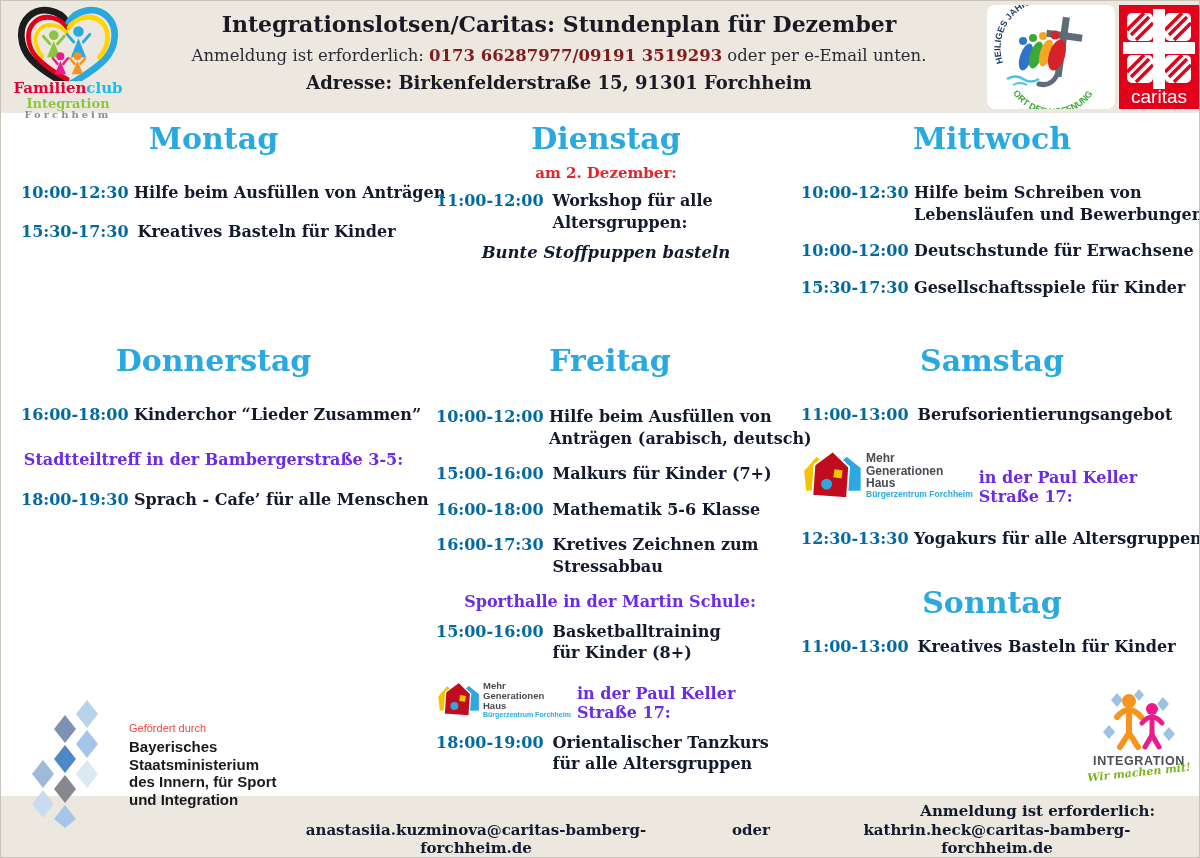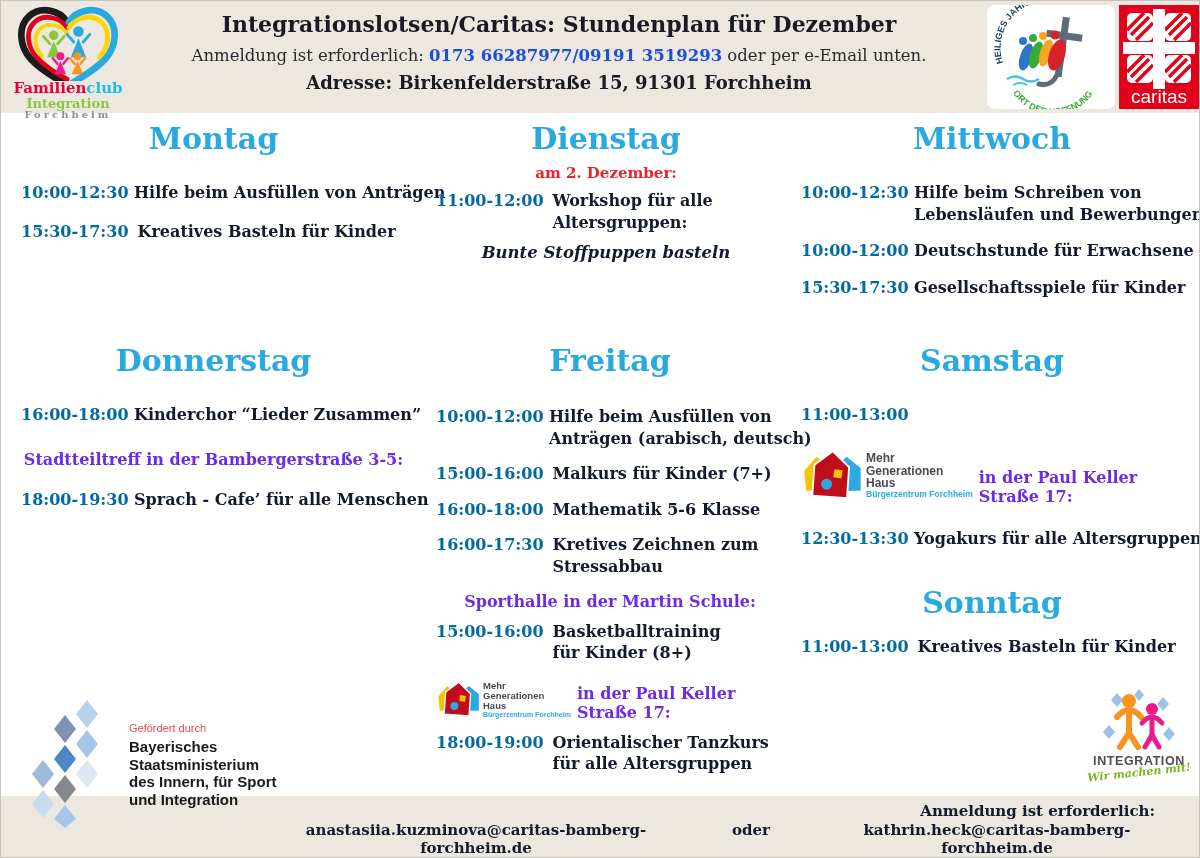--- a/index.html
+++ b/index.html
@@ -13,21 +13,21 @@
   .header-strip{position:absolute;left:0;top:0;width:1200px;height:112px;background:#ECE8E0;}
   .fam-logo{position:absolute;left:6px;top:2px;width:122px;height:108px;text-align:center;}
   .fam-words{line-height:1.05;margin-top:-4px;}
   .fam-l1{font-size:15px;font-weight:bold;}
   .fam-l1 .a{color:#E3003A;} .fam-l1 .b{color:#1BBDE8;}
   .fam-l2{font-size:13px;font-weight:bold;color:#8CC63F;}
   .fam-l3{font-size:10px;font-weight:bold;color:#8a8f94;letter-spacing:3px;}
   .title-block{position:absolute;left:138px;top:10px;width:840px;text-align:center;color:#1a1a24;}
   .doc-title{font-size:22px;font-weight:bold;margin-bottom:9px;}
   .doc-sub{font-size:16.5px;color:#2a2a33;margin-bottom:7px;}
-  .doc-sub b{color:#1d4ed8;}
+  .doc-sub b{color:#7f1d1d;}
   .doc-addr{font-size:18px;font-weight:bold;}
   .hj-box{position:absolute;right:86px;top:4px;width:128px;height:104px;background:#ffffff;border-radius:8px;}
   .caritas-box{position:absolute;right:2px;top:4px;width:80px;height:104px;}
   
   .day{position:absolute;padding:0 10px;box-sizing:border-box;}
   .day-title{font-size:30px;font-weight:bold;color:#29A9E0;text-align:center;line-height:1.3;margin-bottom:24px;}
   .sch-item{display:flex;gap:9px;margin-bottom:14px;align-items:flex-start;}
   .sch-time{min-width:104px;font-weight:bold;color:#0369a1;font-size:16px;line-height:1.35;white-space:nowrap;}
   .sch-text{flex:1;font-weight:700;color:#131A2E;font-size:16px;line-height:1.35;}
   .sch-text div{white-space:nowrap;}
@@ -297,20 +297,23 @@
             <div>für alle Altersgruppen</div>
           </div>
         </div>
       </div>
     </div>
   <div class="day day-samstag" style="left:790px; top:340px; width:402px;">
       <div class="day-title">Samstag</div>
       <div class="day-body">
         <div class="sch-item">
           <span class="sch-time">11:00-13:00</span>
+          <div class="sch-text">
+            <div>Berufsorientierungsangebot</div>
+          </div>
         </div>
         <div class="loc-row with-logo">
           <span class="mgh-wrap mgh-large">
             <svg width="64" height="60" viewBox="0 0 70 62">
               <path d="M4,24 L19,10 L34,24 L34,46 L4,46 Z" fill="#F5C400" transform="rotate(-6 19 30)"></path>
               <path d="M34,22 L50,9 L66,22 L66,48 L34,48 Z" fill="#2FA8E1" stroke="#ffffff" stroke-width="1.5"></path>
               <path d="M14,20 L33,4 L52,20 L52,54 L14,54 Z" fill="#C00D1E" stroke="#ffffff" stroke-width="2" transform="rotate(4 33 30)"></path>
               <circle cx="28" cy="40" r="6" fill="#2FA8E1"></circle>
               <rect x="36" y="24" width="9" height="9" fill="#F5C400" transform="rotate(8 40 28)"></rect>
             </svg>

